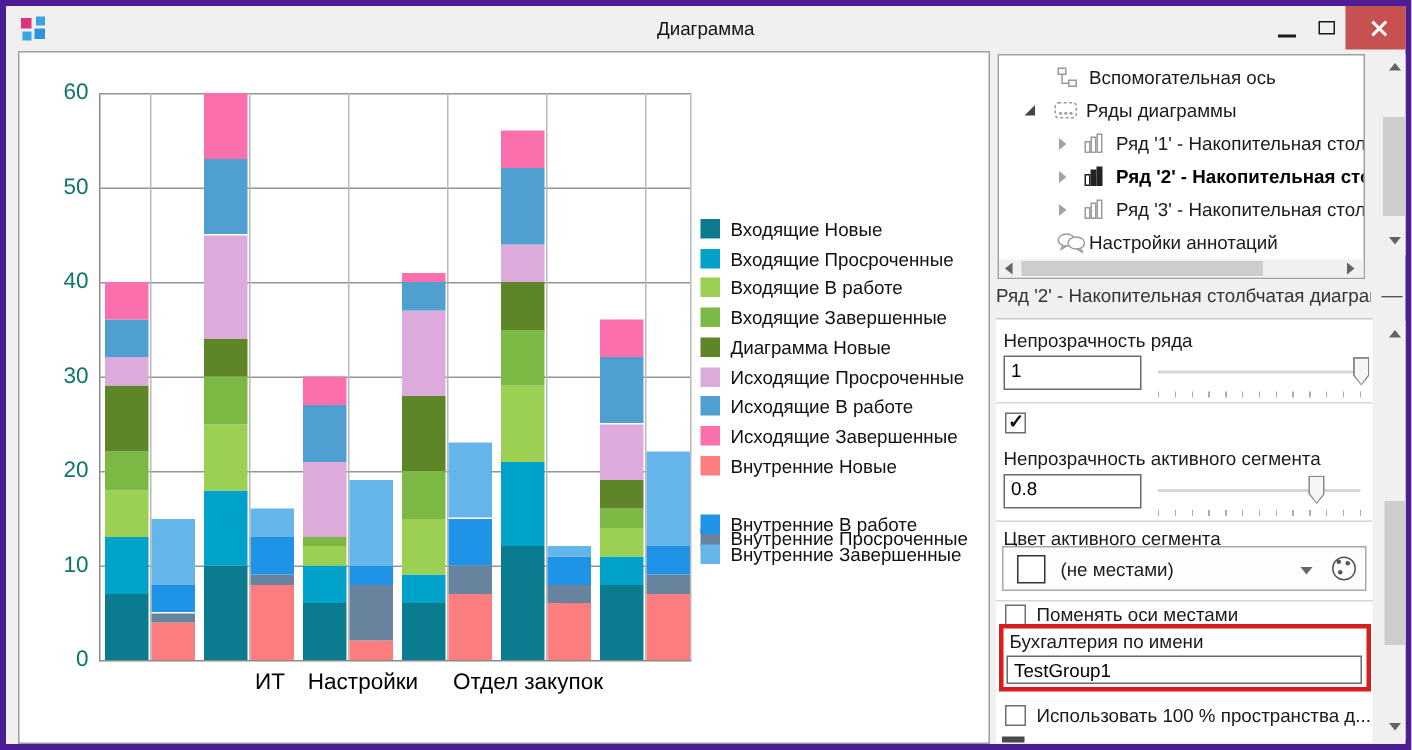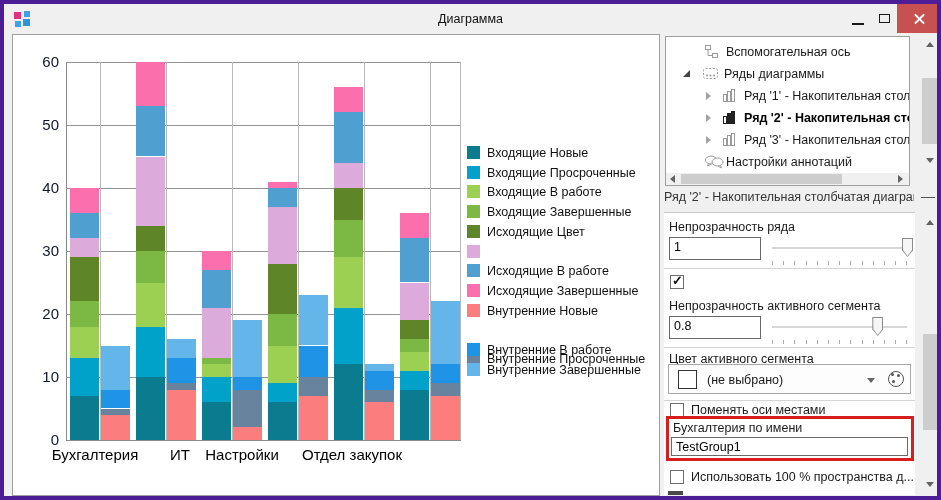--- a/index.html
+++ b/index.html
@@ -20,21 +20,21 @@
   #btn-close{ left:893px; width:44px; background:#c75050; }
   #btn-min i { position:absolute; left:7px; top:19px; width:12px; height:2px; background:#1a1a1a; }
   #btn-max i { position:absolute; left:8px; top:10px; width:11px; height:9px; border:1.5px solid #1a1a1a; }
   .x-bar { position:absolute; left:16px; top:14px; width:13px; height:2px; background:#fff; }
 
   
   #chart-panel { left:8px; top:30px; width:648px; height:462px; background:#fff; border:1px solid #9f9f9f; }
   .gl-h { position:absolute; height:1px; background:#949494; }
   .gl-v { position:absolute; width:1px; background:#b9b9b9; }
   .axis { position:absolute; background:#8a8a8a; }
-  .ytick { position:absolute; width:42px; text-align:right; font-size:15px; color:#0f172a; }
+  .ytick { position:absolute; width:42px; text-align:right; font-size:15px; color:#0f766e; }
   .xlab  { position:absolute; width:140px; text-align:center; font-size:15px; color:#000; }
   .seg { position:absolute; }
   .leg-row { position:absolute; height:16px; }
   .leg-sw { position:absolute; left:0; top:1px; width:13px; height:13px; }
   .leg-tx { position:absolute; left:20px; top:1px; font-size:12.5px; color:#111; white-space:nowrap; }
 
   
   #tree-box { left:661px; top:32px; width:245px; height:150px; background:#fff; border:1px solid #a0a0a0; overflow:hidden; }
   .tree-row { position:absolute; left:0; width:400px; height:22px; font-size:12.5px; color:#1a1a1a; white-space:nowrap; }
   .tree-row .lbl { position:absolute; top:4px; }
@@ -195,21 +195,20 @@
       <div class="seg" title="Входящие В работе" style="left: 387px; top: 316.8px; width: 29px; height: 18.9px; background: rgb(156, 208, 82);"></div>
       <div class="seg" title="Входящие Завершенные" style="left: 387px; top: 304.2px; width: 29px; height: 12.6px; background: rgb(123, 185, 68);"></div>
       <div class="seg" title="Исходящие Новые" style="left: 387px; top: 285.3px; width: 29px; height: 18.9px; background: rgb(94, 134, 41);"></div>
       <div class="seg" title="Исходящие Просроченные" style="left: 387px; top: 247.5px; width: 29px; height: 37.8px; background: rgb(220, 171, 220);"></div>
       <div class="seg" title="Исходящие В работе" style="left: 387px; top: 203.4px; width: 29px; height: 44.1px; background: rgb(79, 159, 209);"></div>
       <div class="seg" title="Исходящие Завершенные" style="left: 387px; top: 178.2px; width: 29px; height: 25.2px; background: rgb(251, 111, 172);"></div>
       <div class="seg" title="Внутренние Новые" style="left: 418px; top: 360.9px; width: 29px; height: 44.1px; background: rgb(251, 125, 125);"></div>
       <div class="seg" title="Внутренние Просроченные" style="left: 418px; top: 348.3px; width: 29px; height: 12.6px; background: rgb(103, 131, 157);"></div>
       <div class="seg" title="Внутренние В работе" style="left: 418px; top: 329.4px; width: 29px; height: 18.9px; background: rgb(31, 147, 230);"></div>
       <div class="seg" title="Внутренние Завершенные" style="left: 418px; top: 266.4px; width: 29px; height: 63px; background: rgb(100, 181, 234);"></div>
-      <div class="xlab" style="left: 12px; top: 411px;">Бухгалтерия</div>
       <div class="xlab" style="left: 97px; top: 411px;">ИТ</div>
       <div class="xlab" style="left: 159px; top: 411px;">Настройки</div>
       <div class="xlab" style="left: 269px; top: 411px;">Отдел закупок</div>
       <div class="leg-row" style="left: 454px; top: 110px; width: 190px;">
         <div class="leg-sw" style="background: rgb(11, 124, 143);"></div>
         <div class="leg-tx">Входящие Новые</div>
       </div>
       <div class="leg-row" style="left: 454px; top: 129.7px; width: 190px;">
         <div class="leg-sw" style="background: rgb(0, 162, 201);"></div>
         <div class="leg-tx">Входящие Просроченные</div>
@@ -217,24 +216,25 @@
       <div class="leg-row" style="left: 454px; top: 149.4px; width: 190px;">
         <div class="leg-sw" style="background: rgb(156, 208, 82);"></div>
         <div class="leg-tx">Входящие В работе</div>
       </div>
       <div class="leg-row" style="left: 454px; top: 169.1px; width: 190px;">
         <div class="leg-sw" style="background: rgb(123, 185, 68);"></div>
         <div class="leg-tx">Входящие Завершенные</div>
       </div>
       <div class="leg-row" style="left: 454px; top: 188.8px; width: 190px;">
         <div class="leg-sw" style="background: rgb(94, 134, 41);"></div>
-        <div class="leg-tx">Исходящие Цвет</div>
+        <div class="leg-tx">Диаграмма Новые</div>
       </div>
       <div class="leg-row" style="left: 454px; top: 208.5px; width: 190px;">
         <div class="leg-sw" style="background: rgb(220, 171, 220);"></div>
+        <div class="leg-tx">Исходящие Просроченные</div>
       </div>
       <div class="leg-row" style="left: 454px; top: 228.2px; width: 190px;">
         <div class="leg-sw" style="background: rgb(79, 159, 209);"></div>
         <div class="leg-tx">Исходящие В работе</div>
       </div>
       <div class="leg-row" style="left: 454px; top: 247.9px; width: 190px;">
         <div class="leg-sw" style="background: rgb(251, 111, 172);"></div>
         <div class="leg-tx">Исходящие Завершенные</div>
       </div>
       <div class="leg-row" style="left: 454px; top: 267.6px; width: 190px;">
@@ -362,21 +362,21 @@
         <span class="inner"></span>
       </div>
     <div class="slider-ticks" style="left:108px;top:127px;width:137px"></div>
     <div class="p-sep" style="top:134px"></div>
 
     <div class="p-lbl" style="left:5px;top:139px">Цвет активного сегмента</div>
   </div>
 
   <div id="combo" class="abs">
     <span id="combo-swatch"></span>
-    <span id="combo-text">(не выбрано)</span>
+    <span id="combo-text">(не местами)</span>
     <span id="combo-chevron"></span>
     <span id="palette-icon">
       <i style="left:2px;top:1px"></i>
         <i style="left:8px;top:2px"></i>
         <i style="left:3px;top:8px"></i>
     </span>
   </div>
   <div class="abs p-sep" style="left:660px;top:396px;width:251px"></div>
 
   <div class="chk abs" style="left:666px;top:399px"></div>

